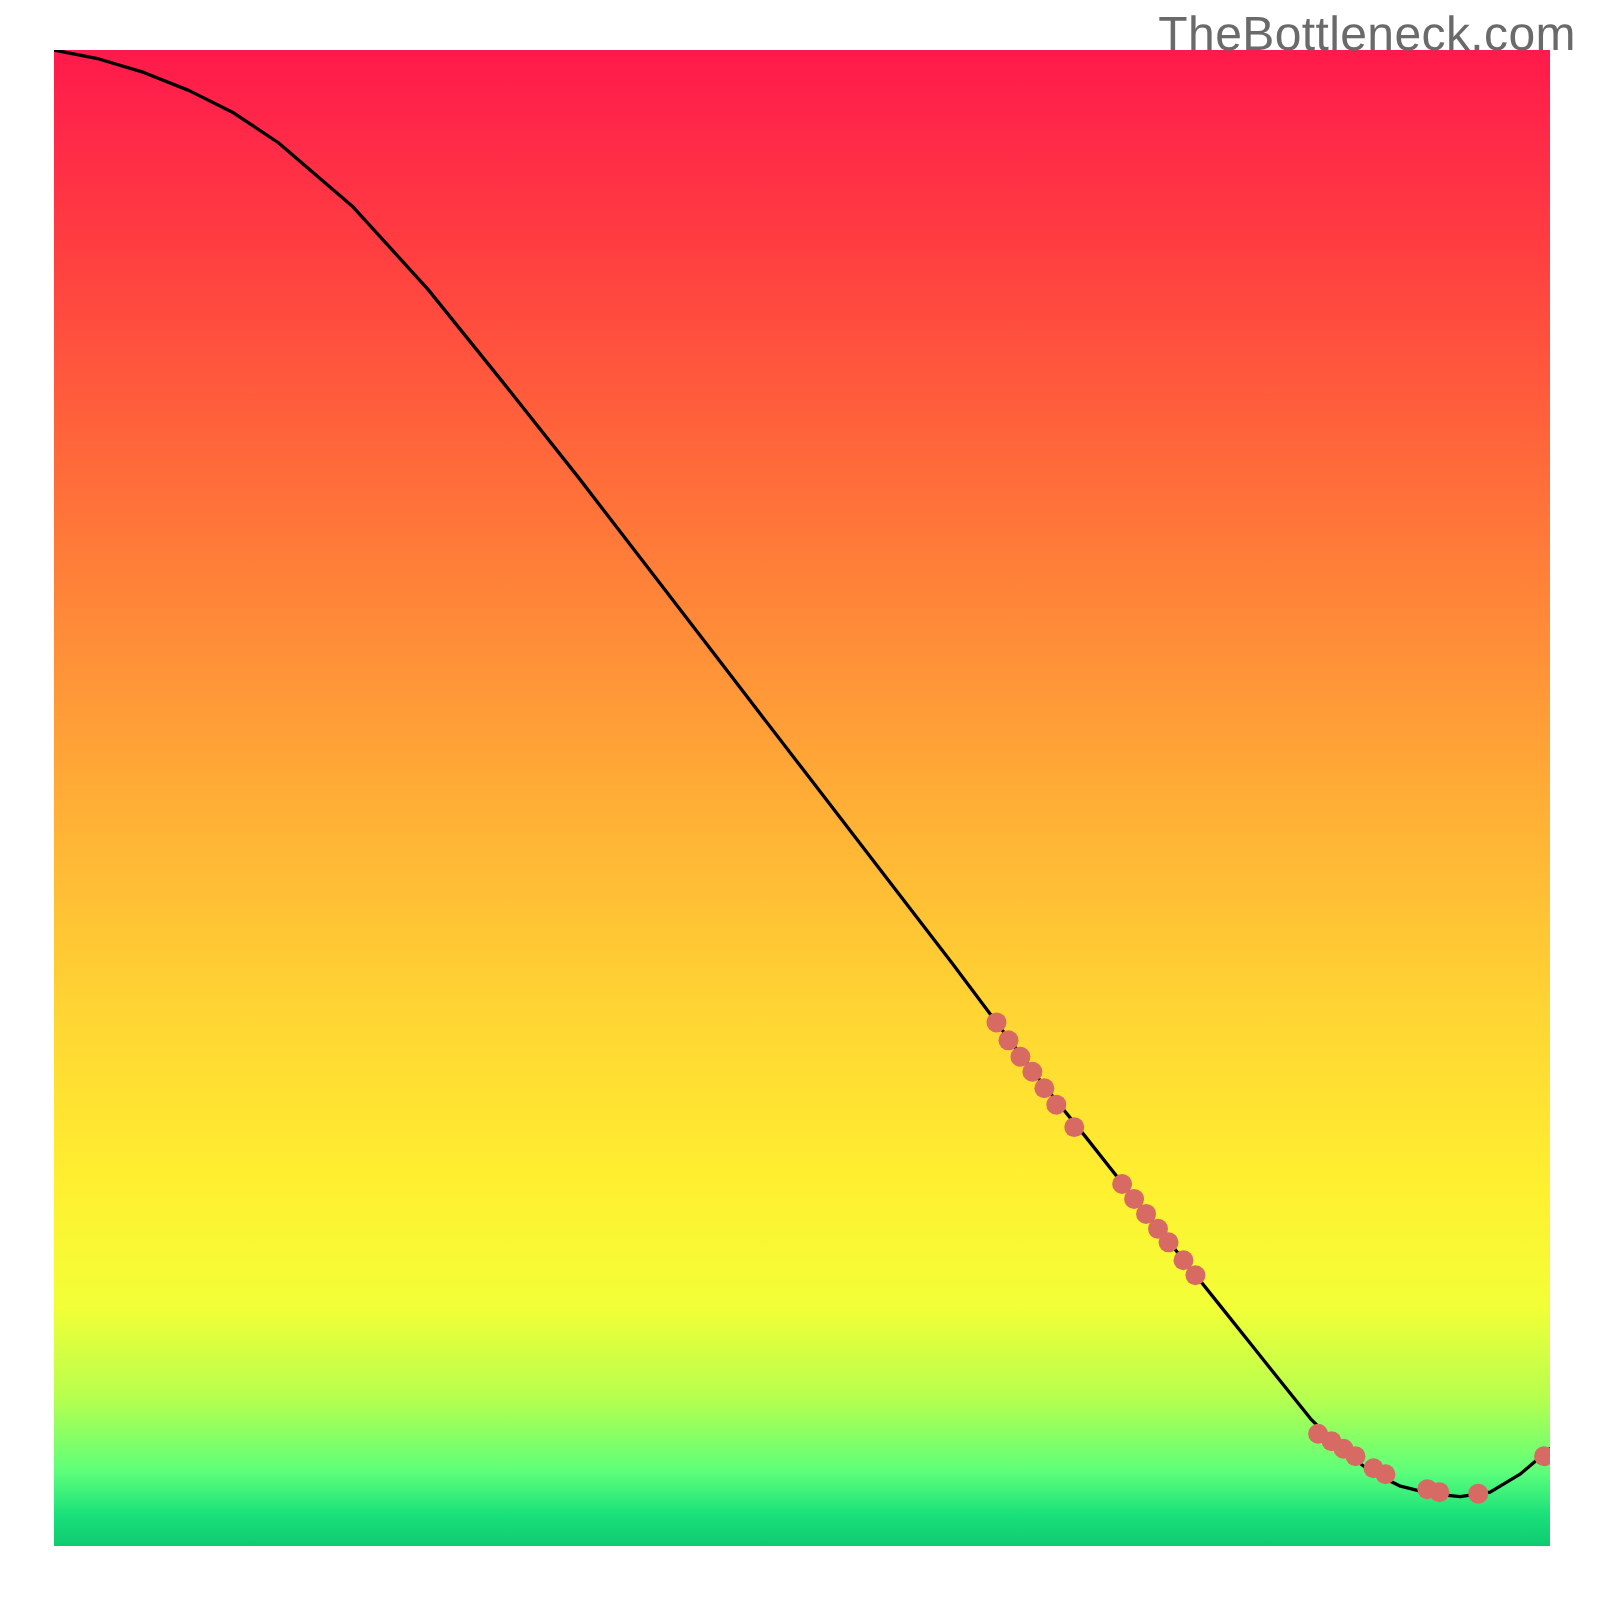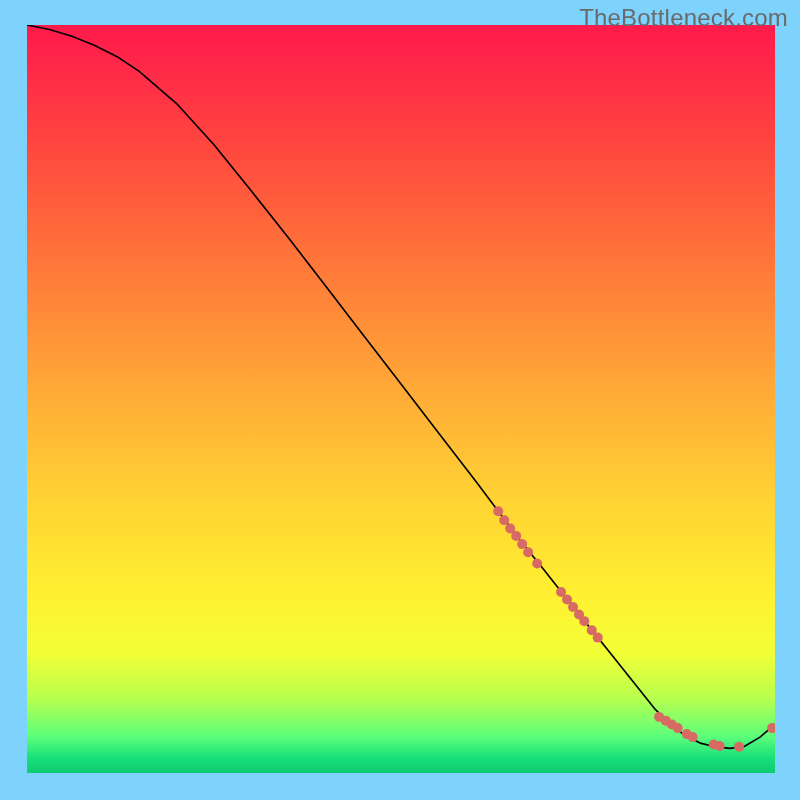--- a/index.html
+++ b/index.html
@@ -8,21 +8,21 @@
     width: 800px;
     height: 800px;
     background: #000;
     overflow: hidden;
     font-family: Arial, Helvetica, sans-serif;
   }
   .frame {
     position: relative;
     width: 800px;
     height: 800px;
-    background: #7dd3fc;
+    background: #ffffff;
   }
   .watermark {
     position: absolute;
     top: 4px;
     right: 12px;
     color: #6a6a6a;
     font-size: 24px;
     font-weight: 500;
     letter-spacing: 0.2px;
     z-index: 3;

